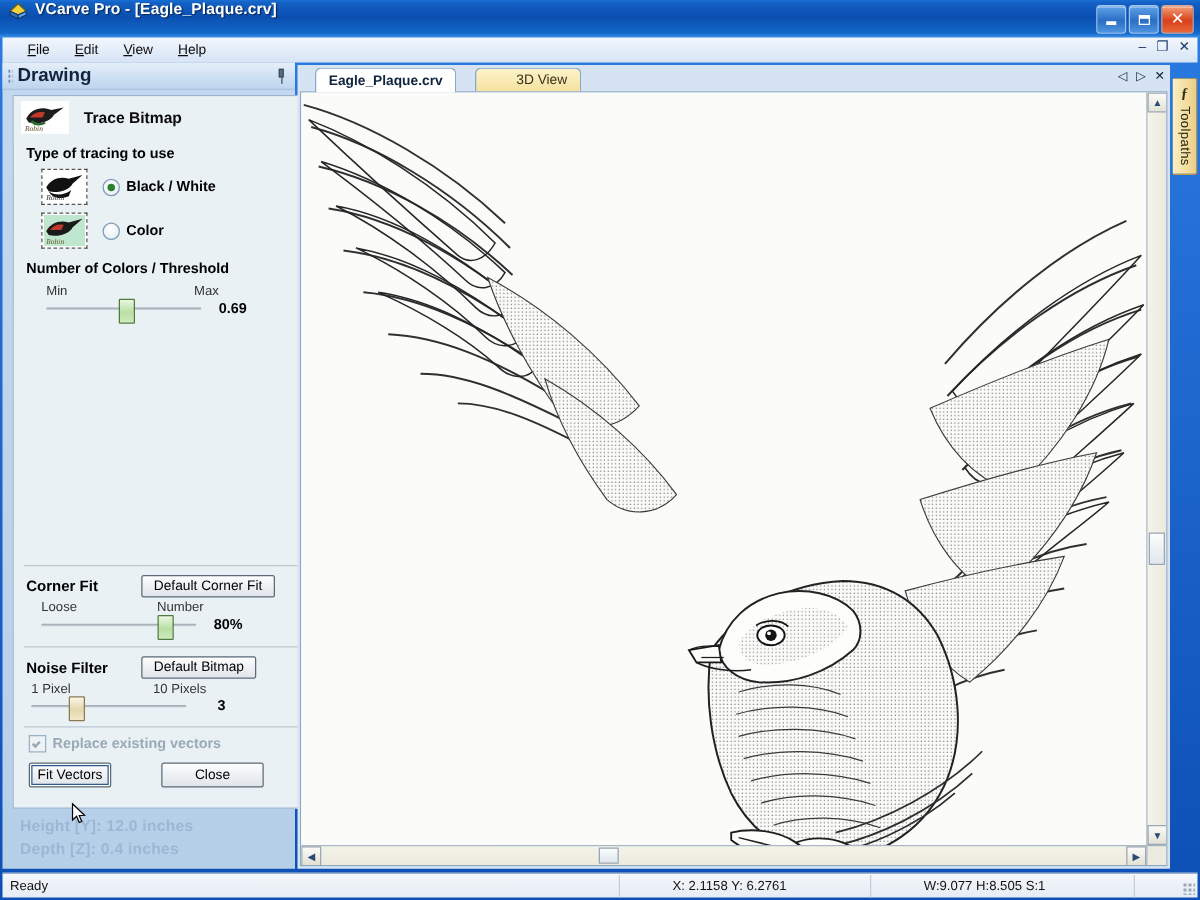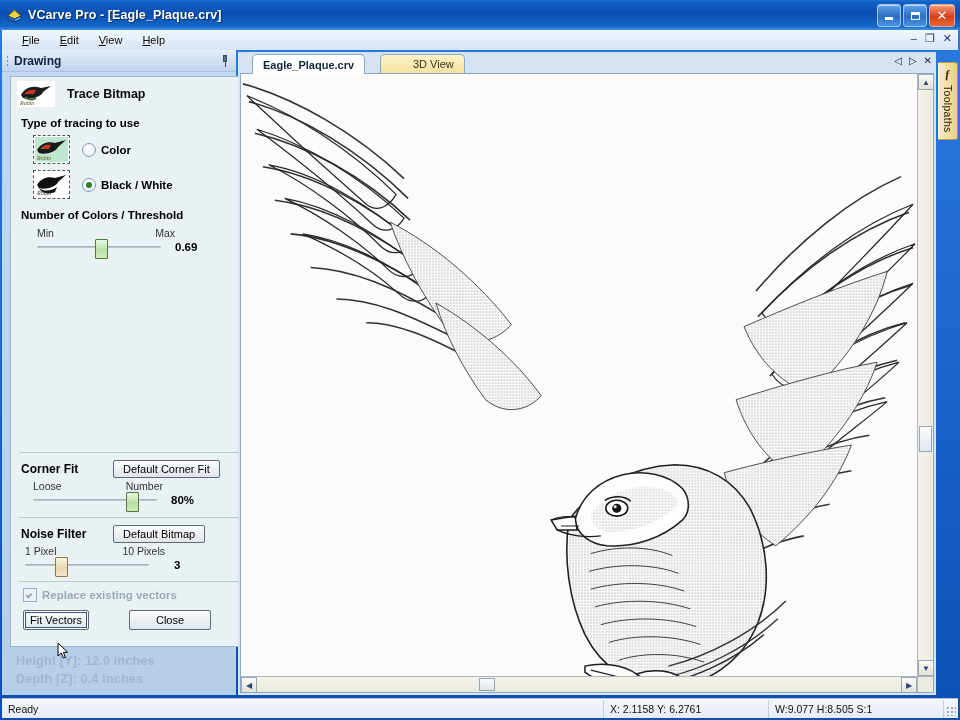--- a/index.html
+++ b/index.html
@@ -10,21 +10,21 @@
     background:#0a246a;
     -webkit-font-smoothing:none;
   }
   .app{position:relative;width:960px;height:720px;
        background:linear-gradient(180deg,#1b64c8 0%,#2a7ae0 3%,#0d4fb5 100%);
        box-sizing:border-box;}
 
   
   .titlebar{position:absolute;left:0;top:0;width:960px;height:30px;
     background:linear-gradient(180deg,#1a6fd4 0%,#1360c4 8%,#0a4fb0 45%,#1367c8 88%,#3f92e8 100%);
-    display:flex;align-items:center;padding-left:6px;box-sizing:border-box;}
+    display:flex;padding-left:6px;box-sizing:border-box;}
   .appicon{width:17px;height:17px;margin-right:5px;position:relative;flex:0 0 auto;}
   .title-text{color:#fff;font-weight:bold;font-size:12.5px;
     text-shadow:1px 1px 1px rgba(0,0,0,.55);white-space:nowrap;letter-spacing:.1px;}
   .wbtns{position:absolute;right:5px;top:4px;display:flex;gap:2px;}
   .wbtn{width:22px;height:21px;border-radius:3px;border:1px solid #9dc4ee;
     display:flex;align-items:center;justify-content:center;color:#fff;font-size:11px;
     box-shadow:inset 0 1px 0 rgba(255,255,255,.6);cursor:pointer;}
   .wbtn.min{background:linear-gradient(180deg,#5fa3e8,#2a6fc4 55%,#4f94dd);}
   .wbtn.max{background:linear-gradient(180deg,#5fa3e8,#2a6fc4 55%,#4f94dd);}
   .wbtn.close{background:linear-gradient(180deg,#f4a07a,#d8401a 55%,#e8693a);
@@ -46,21 +46,21 @@
   
   .dock{position:absolute;left:2px;top:50px;width:234px;height:645px;
     background:linear-gradient(180deg,#c3d8ef 0%,#b6cfe9 100%);
     box-sizing:border-box;}
   .dock-title{height:22px;background:linear-gradient(180deg,#e6eff9 0%,#cfe0f3 55%,#bed5ef 100%);
     display:flex;align-items:center;padding:0 4px;box-sizing:border-box;
     border-bottom:1px solid #a8c2e0;}
   .grip{width:4px;height:12px;margin-right:4px;
     background-image:radial-gradient(#6f8db3 40%,transparent 41%);
     background-size:3px 4px;}
-  .dock-title-text{font-weight:bold;color:#10243d;font-size:12px;flex:1;}
+  .dock-title-text{font-weight:bold;color:#10243d;font-size:15px;flex:1;}
   .pin{width:14px;height:14px;position:relative;cursor:pointer;}
   .pin::before{content:"";position:absolute;left:5px;top:1px;width:4px;height:7px;
     background:#5a6d86;border:1px solid #3b4a5e;box-sizing:border-box;}
   .pin::after{content:"";position:absolute;left:6.5px;top:8px;width:1px;height:5px;background:#3b4a5e;}
 
   .panel{position:absolute;left:8px;top:26px;width:240px;height:571px;
     background:#e9f1f5;border:1px solid #9ab4cf;box-sizing:border-box;overflow:hidden;}
 
   .trace-head{display:flex;align-items:center;height:34px;padding-left:6px;
     background:linear-gradient(180deg,#e9f1f5 0%,#e9f1f5 100%);}
@@ -158,21 +158,21 @@
   .hsb .sb-btn{top:0;height:16px;width:16px;}
   .hsb .lf{left:0;} .hsb .rt{right:0;}
   .sb-thumb{position:absolute;background:linear-gradient(180deg,#fcfcfb,#dfe6ee);
     border:1px solid #97a6b6;box-sizing:border-box;cursor:pointer;}
   .corner{position:absolute;right:0;bottom:0;width:16px;height:16px;background:#ecebe0;
     border-left:1px solid #a9b6c4;border-top:1px solid #a9b6c4;box-sizing:border-box;}
 
   
   .statusbar{position:absolute;left:2px;bottom:2px;width:956px;height:20px;
     background:linear-gradient(180deg,#f4f7fb,#e6ecf4);
-    border-top:1px solid #b7c6d6;box-sizing:border-box;display:flex;align-items:center;}
+    border-top:1px solid #b7c6d6;box-sizing:border-box;display:flex;align-items:center;gap:36px;}
   .st-cell{height:18px;display:flex;align-items:center;padding:0 6px;
     font-size:10.5px;color:#101010;box-sizing:border-box;}
   .st-ready{flex:1;border-right:1px solid #c2cede;}
   .st-xy{width:165px;border-right:1px solid #c2cede;justify-content:flex-start;}
   .st-whs{width:175px;border-right:1px solid #c2cede;}
   .st-grip{width:14px;position:relative;}
   .st-grip::after{content:"";position:absolute;right:2px;bottom:2px;width:10px;height:10px;
     background-image:radial-gradient(#9aa8b8 40%,transparent 41%);background-size:4px 4px;}
 
   
@@ -237,41 +237,41 @@
           </svg>
         </span>
         <span class="trace-title">Trace Bitmap</span>
       </div>
 
       <div class="sec-label">Type of tracing to use</div>
 
       <div class="radio-row">
         <span class="thumb">
           <svg width="33" height="25" viewBox="0 0 33 25">
+            <rect width="33" height="25" fill="#ffffff"></rect>
+            <path d="M2 13 C6 6 13 4 20 6 L31 3 L23 10 C21 15 11 18 4 16 Z" fill="#111"></path>
+            <path d="M4 16 C9 20 17 19 22 15 L20 20 C13 23 6 21 4 16 Z" fill="#111"></path>
+            <text x="2" y="23" font-size="6" fill="#333" font-family="serif" font-style="italic">Robin</text>
+          </svg>
+        </span>
+        <span class="radio on"></span>
+        <span class="radio-label">Black / White</span>
+      </div>
+
+      <div class="radio-row">
+        <span class="thumb">
+          <svg width="33" height="25" viewBox="0 0 33 25">
             <rect width="33" height="25" fill="#bfe6cf"></rect>
             <path d="M2 13 C6 6 13 4 20 6 L31 3 L23 10 C21 15 11 18 4 16 Z" fill="#1a1a1a"></path>
             <path d="M5 12 C8 8 12 7 16 8 L14 12 Z" fill="#c0392b"></path>
             <text x="2" y="23" font-size="6" fill="#6b5a2a" font-family="serif" font-style="italic">Robin</text>
           </svg>
         </span>
         <span class="radio"></span>
         <span class="radio-label">Color</span>
-      </div>
-
-      <div class="radio-row">
-        <span class="thumb">
-          <svg width="33" height="25" viewBox="0 0 33 25">
-            <rect width="33" height="25" fill="#ffffff"></rect>
-            <path d="M2 13 C6 6 13 4 20 6 L31 3 L23 10 C21 15 11 18 4 16 Z" fill="#111"></path>
-            <path d="M4 16 C9 20 17 19 22 15 L20 20 C13 23 6 21 4 16 Z" fill="#111"></path>
-            <text x="2" y="23" font-size="6" fill="#333" font-family="serif" font-style="italic">Robin</text>
-          </svg>
-        </span>
-        <span class="radio on"></span>
-        <span class="radio-label">Black / White</span>
       </div>
 
       <div class="sec-label" style="margin-top:10px">Number of Colors / Threshold</div>
       <div class="minmax">
         <span>Min</span>
         <span>Max</span>
       </div>
       <div class="slider-row">
         <span class="track">
           <i class="knob" style="left:58px"></i>

